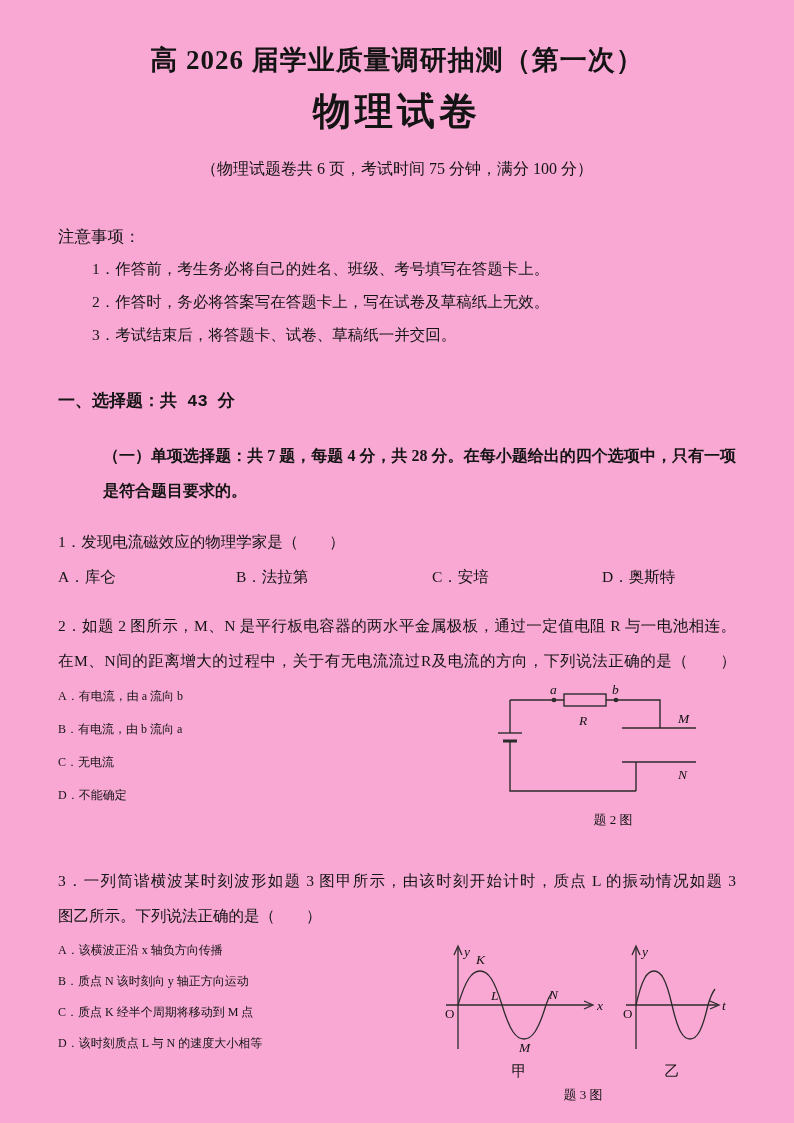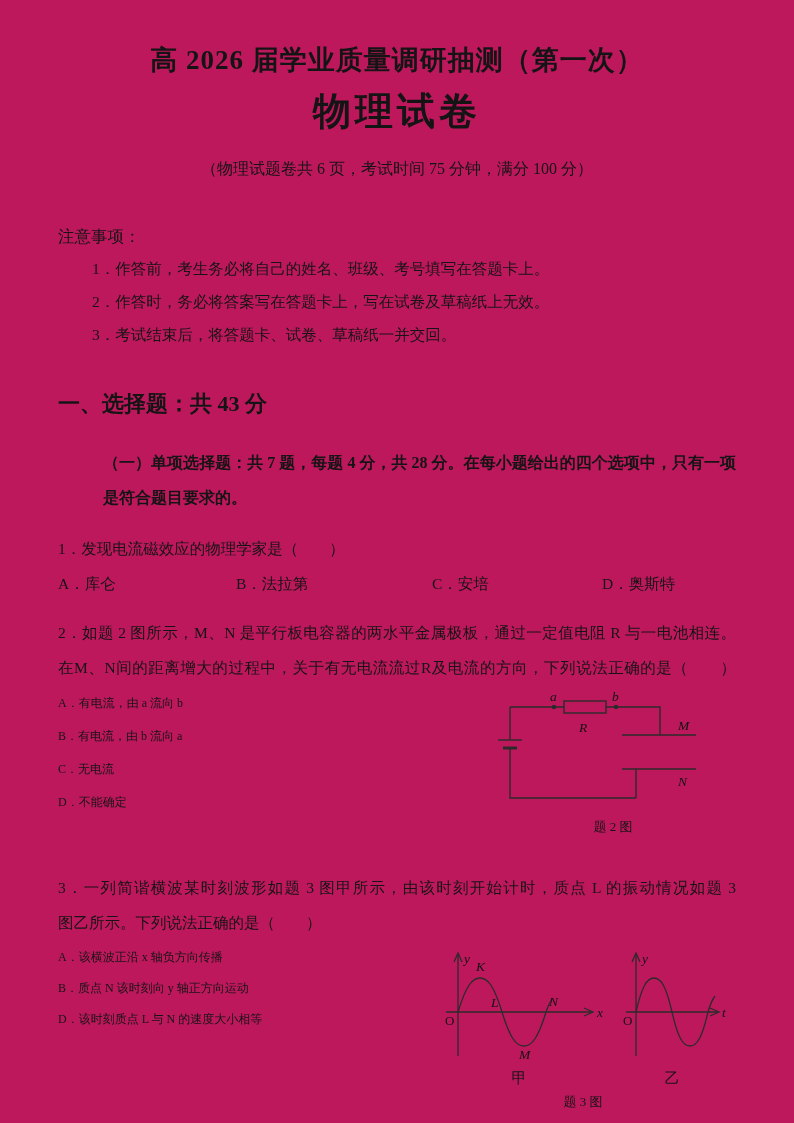--- a/index.html
+++ b/index.html
@@ -1,26 +1,26 @@
 <!DOCTYPE html>
 <html><head>
 <meta charset="utf-8">
 <style>
   html,body{margin:0;padding:0;background:#ffffff;}
   .page{
-    width:794px;height:1123px;background:#be185d;margin:0 auto;
+    width:794px;height:1123px;background:#f9a8d4;margin:0 auto;
     padding:0 58px;box-sizing:border-box;overflow:hidden;
     font-family:"Liberation Serif",serif;color:#141414;
   }
   .exam-title{margin-top:42px;text-align:center;font-size:27px;font-weight:700;letter-spacing:1px;}
   .paper-title{margin-top:8px;text-align:center;font-size:38px;font-weight:700;letter-spacing:4px;}
   .meta{margin-top:22px;text-align:center;font-size:16px;}
   .notices-heading{margin-top:46px;font-size:16.5px;font-weight:400;}
   .notice-item{margin:9px 0 0 34px;font-size:15.5px;line-height:24px;}
-  .section-heading{margin-top:42px;font-size:22px;font-weight:700;}
+  .section-heading{margin-top:42px;font-size:17px;font-weight:700;font-family:Liberation Mono, monospace;}
   .subsection{margin-top:26px;font-size:16px;font-weight:700;line-height:35px;text-align:justify;margin-left:45px;}
   .q1{margin-top:22px;}
   .stem{font-size:15.5px;line-height:24px;}
   .options-row{display:flex;margin-top:13px;font-size:15.5px;}
   .options-row .o1{width:178px;}
   .options-row .o2{width:196px;}
   .options-row .o3{width:170px;}
   .q2{margin-top:20px;}
   .stem-line{font-size:15.5px;line-height:35px;text-align:justify;text-align-last:justify;}
   .stem-line.plain{text-align:left;text-align-last:left;}
@@ -104,20 +104,21 @@
     </div>
   </div>
 
   <div class="q3">
     <div class="stem-line">3．一列简谐横波某时刻波形如题 3 图甲所示，由该时刻开始计时，质点 L 的振动情况如题 3</div>
     <div class="stem-line plain">图乙所示。下列说法正确的是（　　）</div>
     <div class="q-row">
       <div class="opt-list">
         <div class="opt-line">A．该横波正沿 x 轴负方向传播</div>
         <div class="opt-line">B．质点 N 该时刻向 y 轴正方向运动</div>
+        <div class="opt-line">C．质点 K 经半个周期将移动到 M 点</div>
         <div class="opt-line">D．该时刻质点 L 与 N 的速度大小相等</div>
       </div>
       <div class="figure-block wave">
         <div class="wave-figs">
           <div class="wave-fig">
             <svg width="178" height="122" viewBox="0 0 178 122">
               <g stroke="#2b2b2b" stroke-width="1.3" fill="none">
                 <path d="M28,114 V12"></path>
                 <path d="M24,20 L28,11 L32,20"></path>
                 <path d="M16,70 H162"></path>

